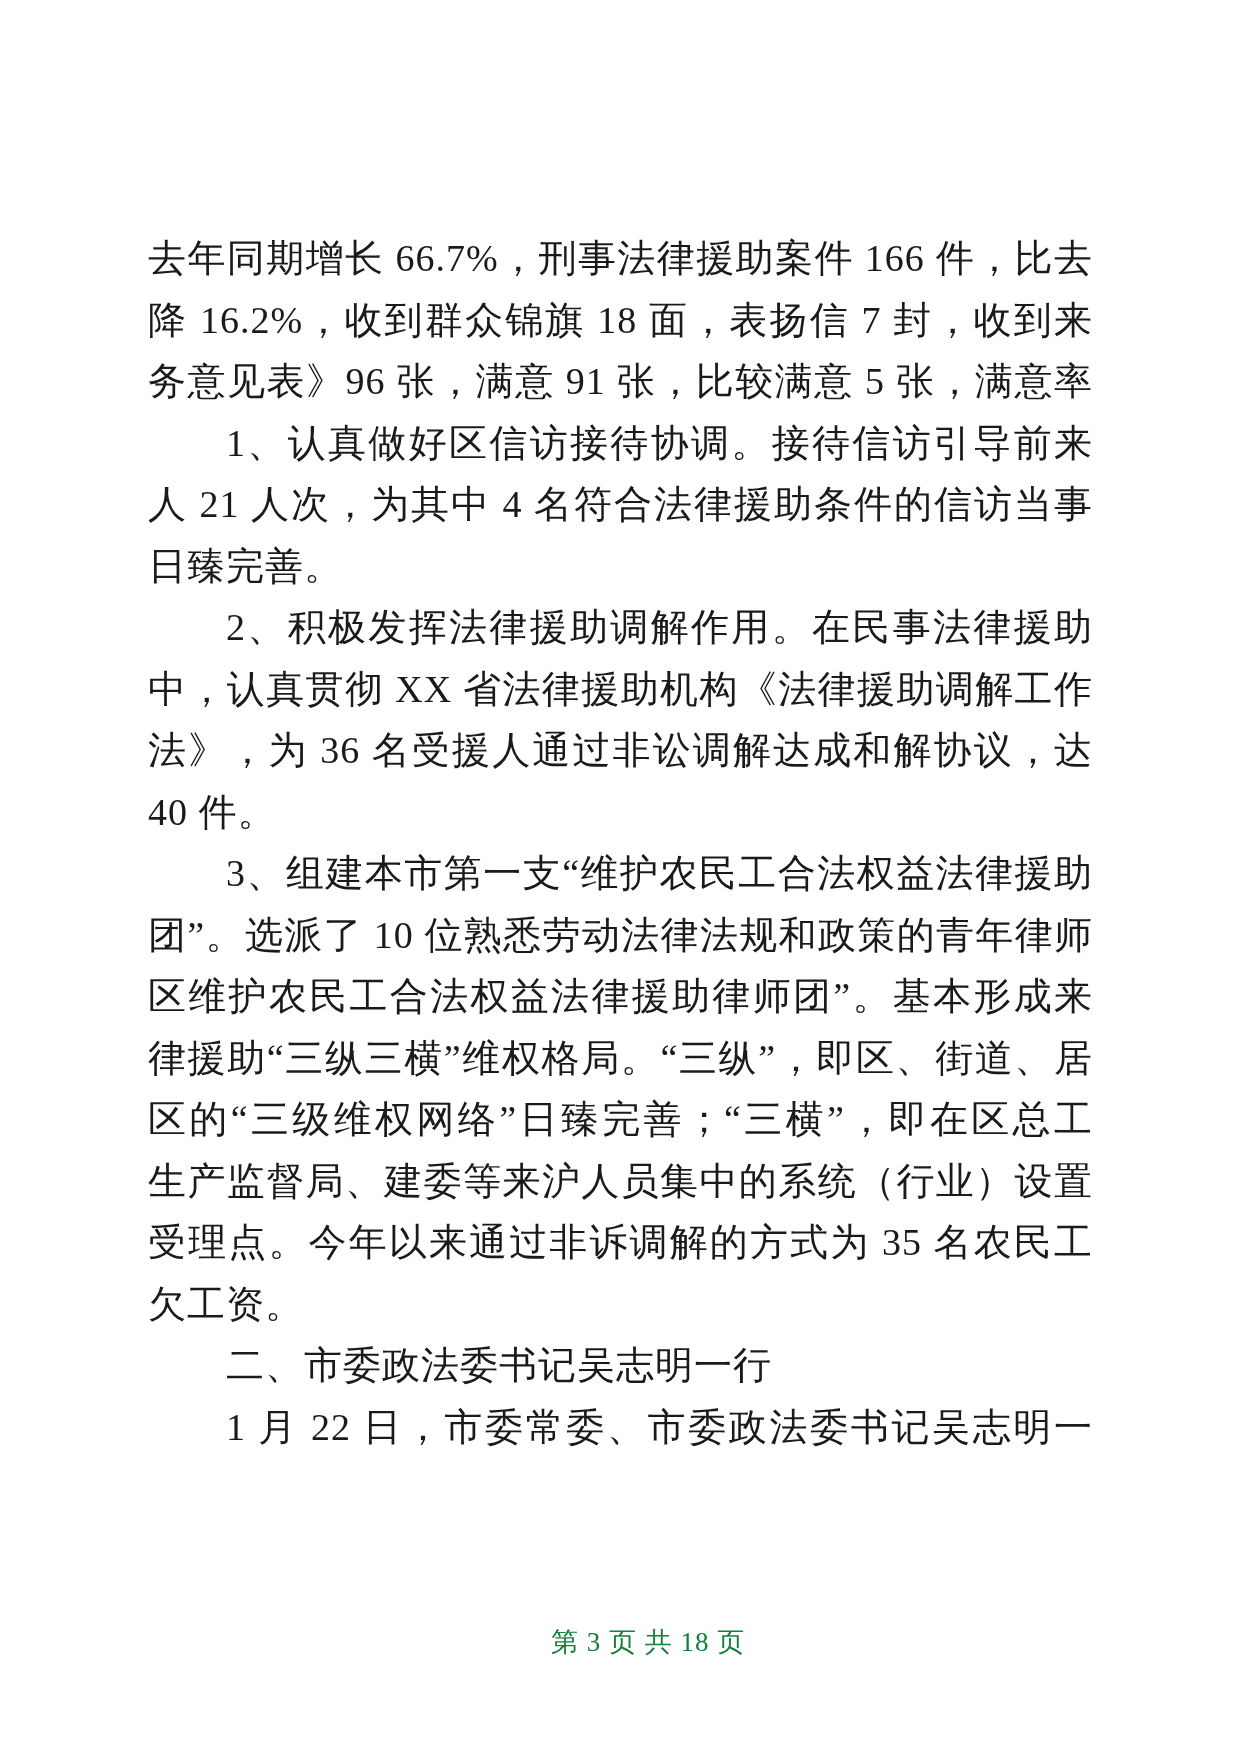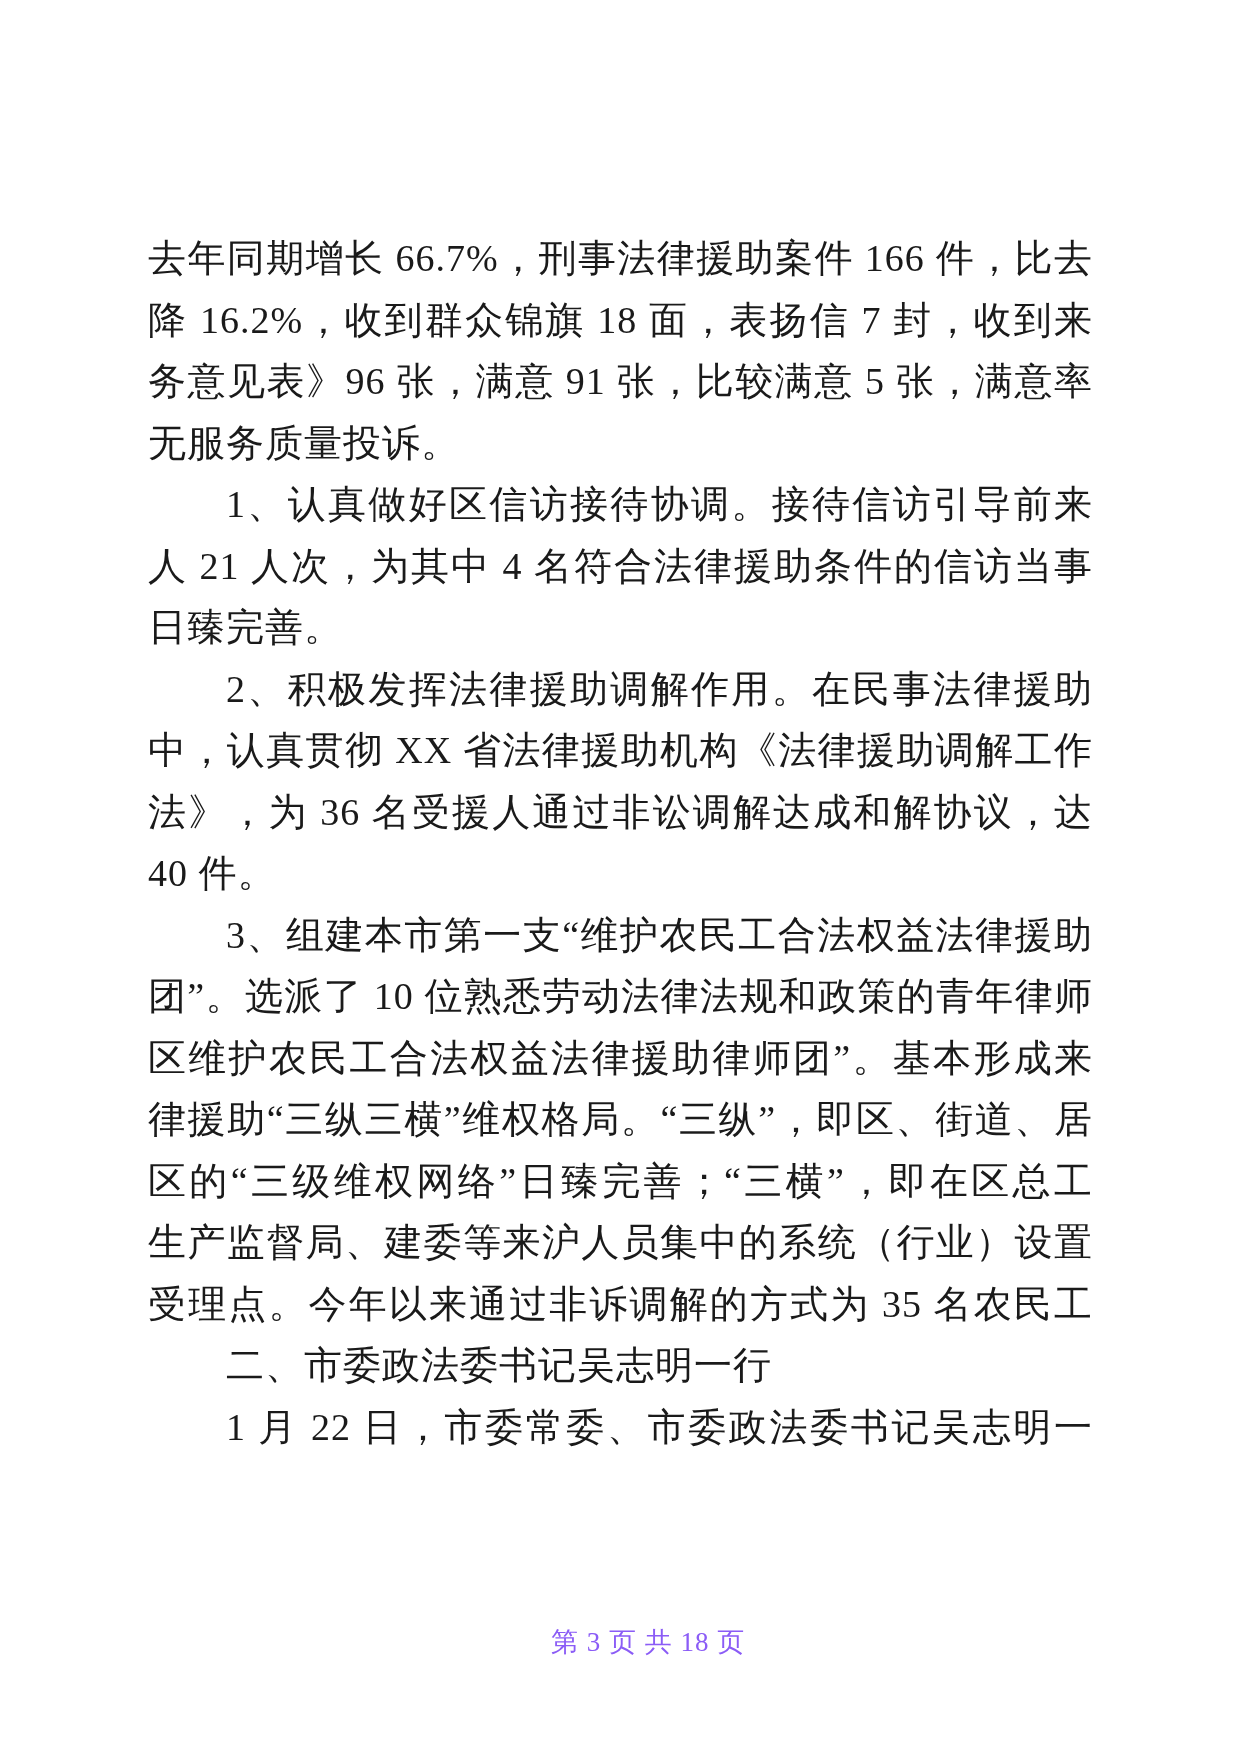--- a/index.html
+++ b/index.html
@@ -44,54 +44,54 @@
   .footer {
     position: absolute;
     left: 0;
     right: 0;
     top: 1622px;
     height: 40px;
     line-height: 40px;
     padding-left: 55px; 
     text-align: center;
     font-size: 27px;
-    color: #8b5cf6;
+    color: #15803d;
     letter-spacing: 1px;
   }
 </style>
 </head>
 <body>
 
 <div class="page">
   <div class="doc-body">
       <div class="paragraph">
         <div class="line justified">去年同期增长 66.7%，刑事法律援助案件 166 件，比去年同期下</div>
         <div class="line justified">降 16.2%，收到群众锦旗 18 面，表扬信 7 封，收到来访群众《服</div>
         <div class="line justified">务意见表》96 张，满意 91 张，比较满意 5 张，满意率达 94.8%，</div>
-        <div class="line">无服务质量投诉。</div>
       </div>
       <div class="paragraph">
         <div class="line justified indented">1、认真做好区信访接待协调。接待信访引导前来咨询当事</div>
         <div class="line justified">人 21 人次，为其中 4 名符合法律援助条件的信访当事人提供了</div>
         <div class="line">日臻完善。</div>
       </div>
       <div class="paragraph">
         <div class="line justified indented">2、积极发挥法律援助调解作用。在民事法律援助案件代理</div>
         <div class="line justified">中，认真贯彻 XX 省法律援助机构《法律援助调解工作实施办</div>
         <div class="line justified">法》，为 36 名受援人通过非讼调解达成和解协议，达成诉中和解</div>
         <div class="line">40 件。</div>
       </div>
       <div class="paragraph">
         <div class="line justified indented">3、组建本市第一支“维护农民工合法权益法律援助律师</div>
         <div class="line justified">团”。选派了 10 位熟悉劳动法律法规和政策的青年律师组建“**</div>
         <div class="line justified">区维护农民工合法权益法律援助律师团”。基本形成来沪人员法</div>
         <div class="line justified">律援助“三纵三横”维权格局。“三纵”，即区、街道、居民小</div>
         <div class="line justified">区的“三级维权网络”日臻完善；“三横”，即在区总工会、安全</div>
         <div class="line justified">生产监督局、建委等来沪人员集中的系统（行业）设置法律援助</div>
         <div class="line justified">受理点。今年以来通过非诉调解的方式为 35 名农民工讨回被拖</div>
+        <div class="line">欠工资。</div>
       </div>
       <div class="paragraph">
         <div class="line indented">二、市委政法委书记吴志明一行</div>
       </div>
       <div class="paragraph">
         <div class="line justified indented">1 月 22 日，市委常委、市委政法委书记吴志明一行，在**</div>
       </div>
     </div>
   <div class="footer">
     <span>第 3 页 共 18 页</span>

